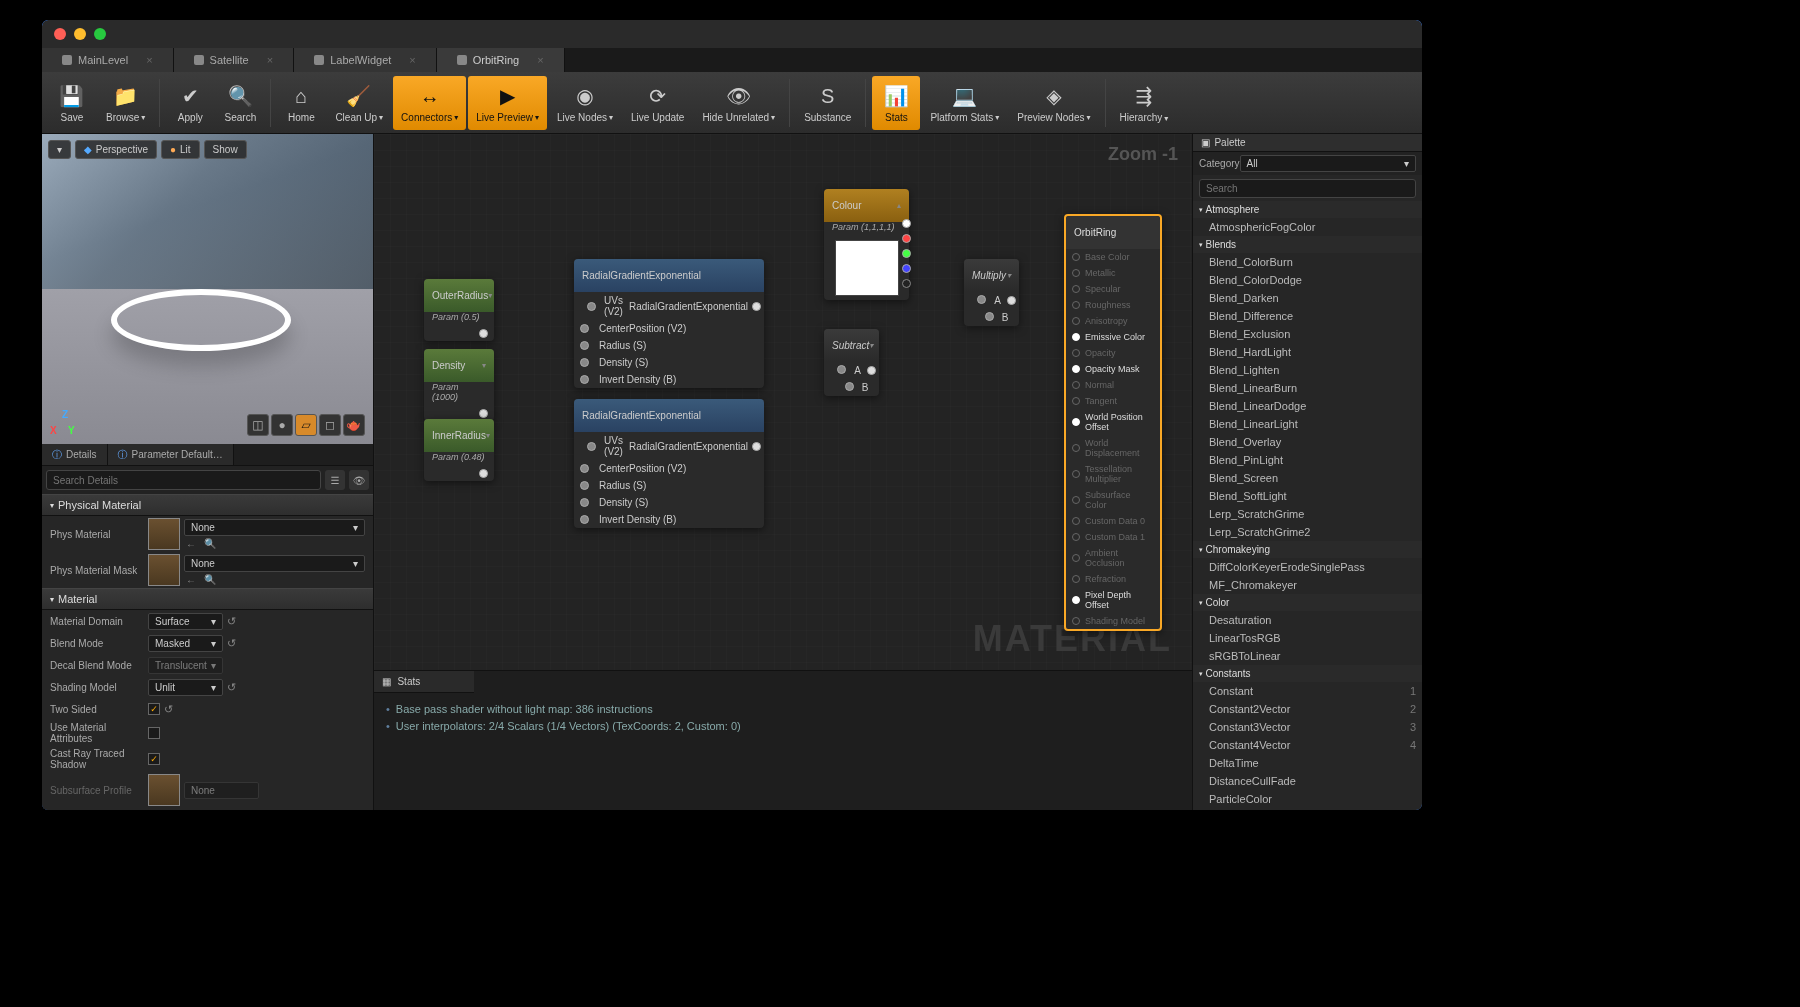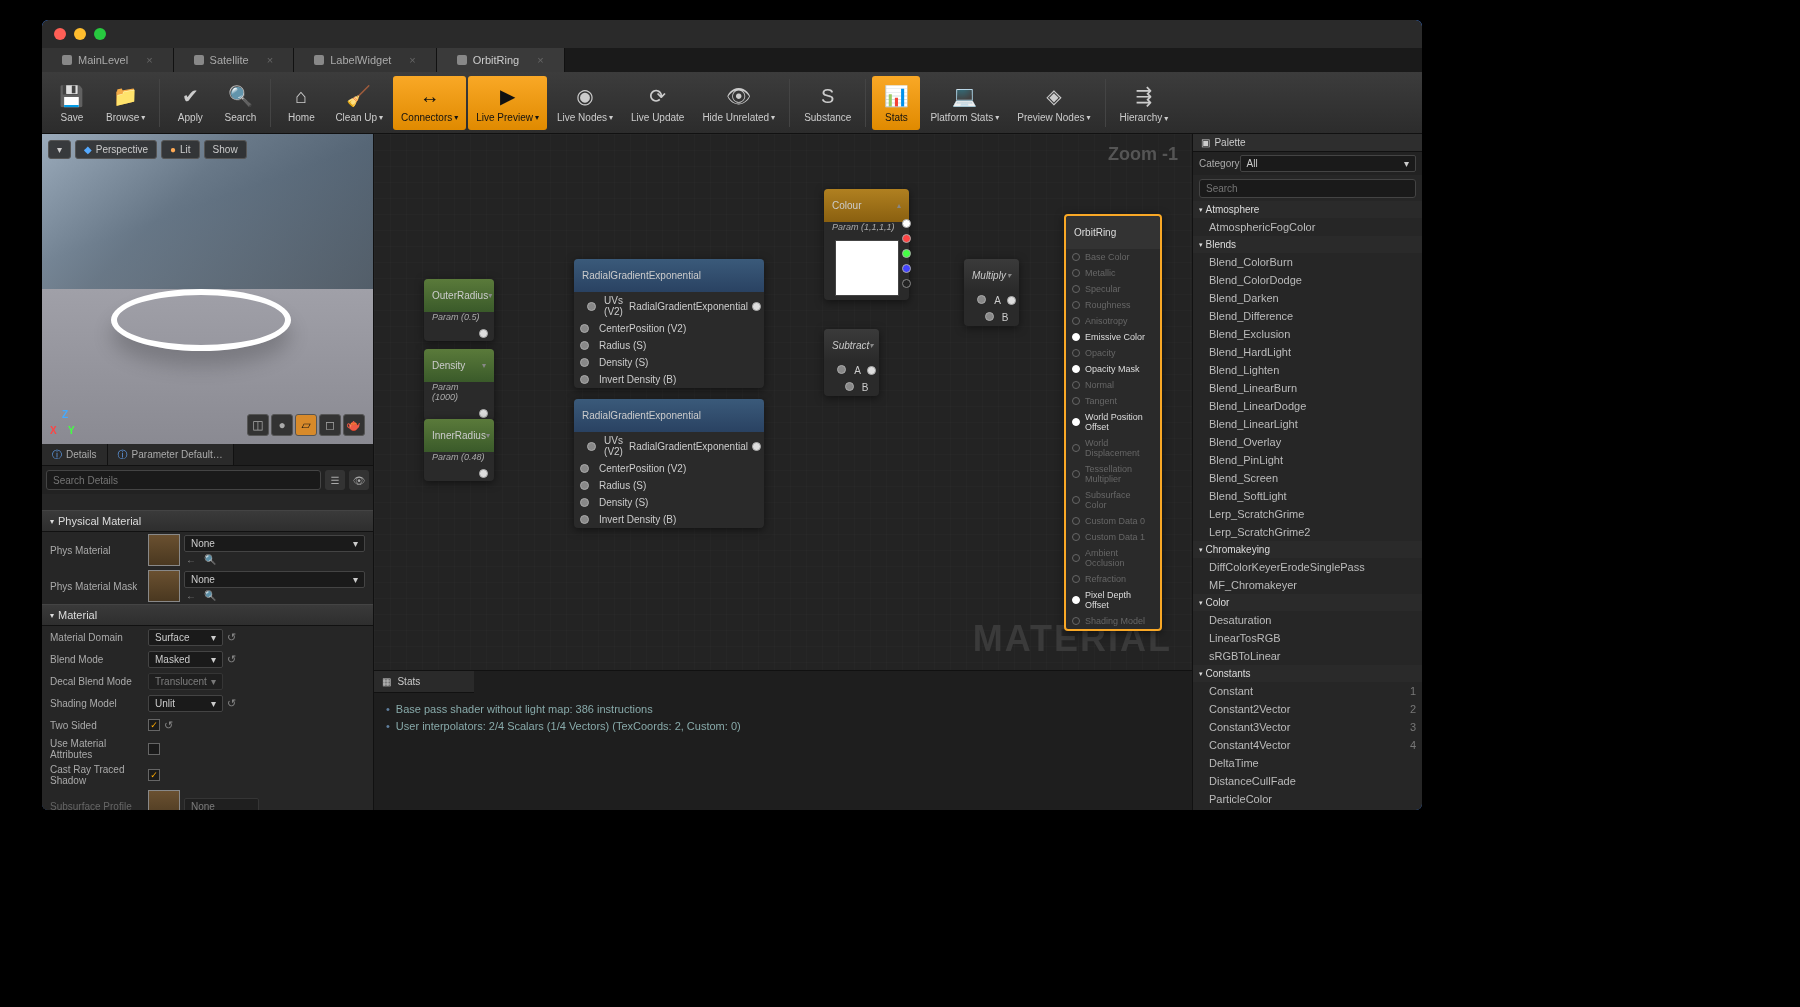--- a/index.html
+++ b/index.html
@@ -51,21 +51,21 @@
 .vp-icon-btn.sel { background: #d88a2a; color: #111; }
 
 
 .detail-tabs { height: 22px; display: flex; background: #1e1e1e; font-size: 10px; color: #aaa; border-bottom: 1px solid #111; }
 .detail-tab { padding: 4px 10px; display: flex; align-items: center; gap: 4px; background: #2a2a2a; border-right: 1px solid #111; }
 .search-row { display: flex; padding: 4px; gap: 4px; background: #222; }
 .search-input { flex: 1; background: #1a1a1a; border: 1px solid #444; border-radius: 3px; padding: 3px 6px; color: #888; font-size: 10px; }
 .search-btn { width: 20px; height: 20px; background: #333; border-radius: 3px; display: flex; align-items: center; justify-content: center; color: #aaa; font-size: 10px; }
 
 
-.details-panel { flex: 1; overflow-y: auto; background: #262626; margin-top: 16px; }
+.details-panel { flex: 1; overflow-y: auto; background: #262626; }
 .section-header { background: linear-gradient(#3a3a3a, #2e2e2e); color: #ddd; font-size: 11px; padding: 4px 8px; display: flex; align-items: center; gap: 4px; border-top: 1px solid #444; border-bottom: 1px solid #111; }
 .section-header::before { content: '▾'; font-size: 8px; }
 .prop-row { display: flex; align-items: center; padding: 2px 8px; font-size: 10px; color: #aaa; min-height: 22px; }
 .prop-label { width: 98px; flex-shrink: 0; }
 .prop-value { flex: 1; display: flex; align-items: center; gap: 4px; }
 .thumb { width: 32px; height: 32px; background: linear-gradient(#6a5030, #4a3820); border: 1px solid #888; }
 .dropdown { background: #1a1a1a; border: 1px solid #444; border-radius: 2px; padding: 2px 6px; font-size: 10px; color: #ccc; min-width: 75px; display: flex; justify-content: space-between; align-items: center; }
 .checkbox { width: 12px; height: 12px; background: #1a1a1a; border: 1px solid #666; }
 .checkbox.checked::after { content: '✓'; color: #fa0; font-size: 9px; display: block; text-align: center; line-height: 10px; }
 .reset-btn { color: #888; font-size: 11px; }

